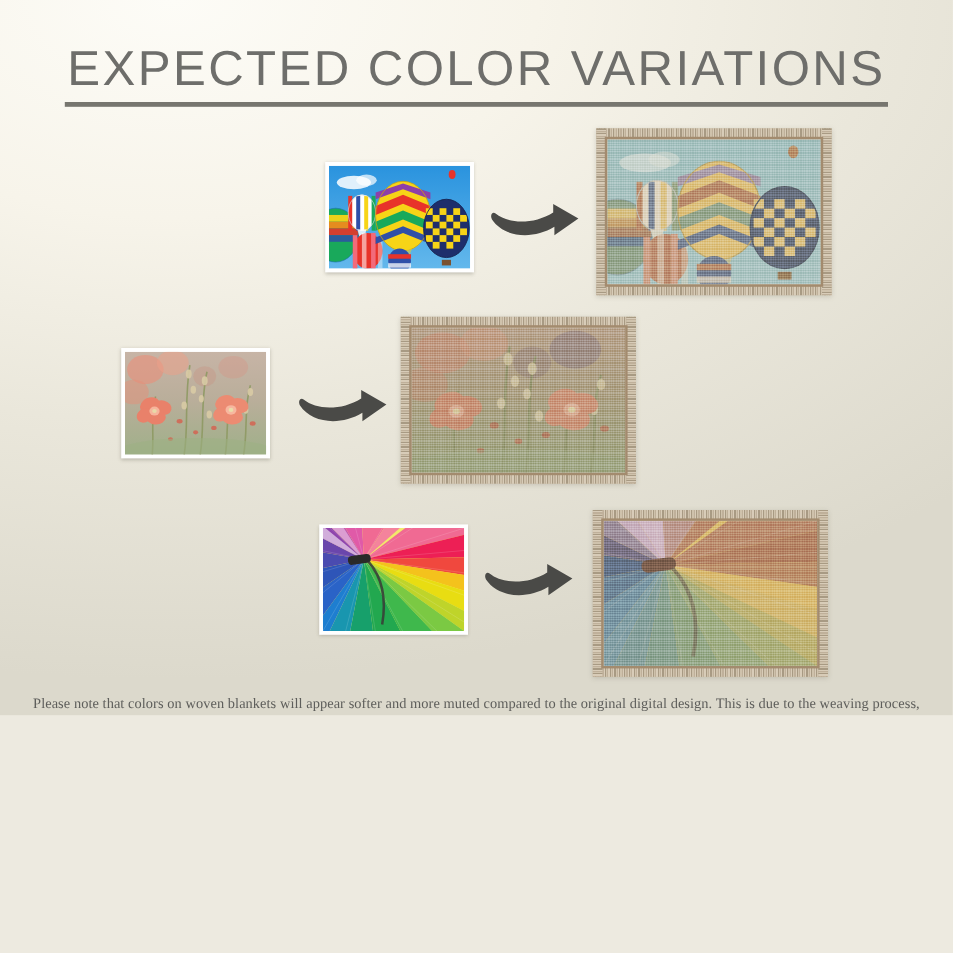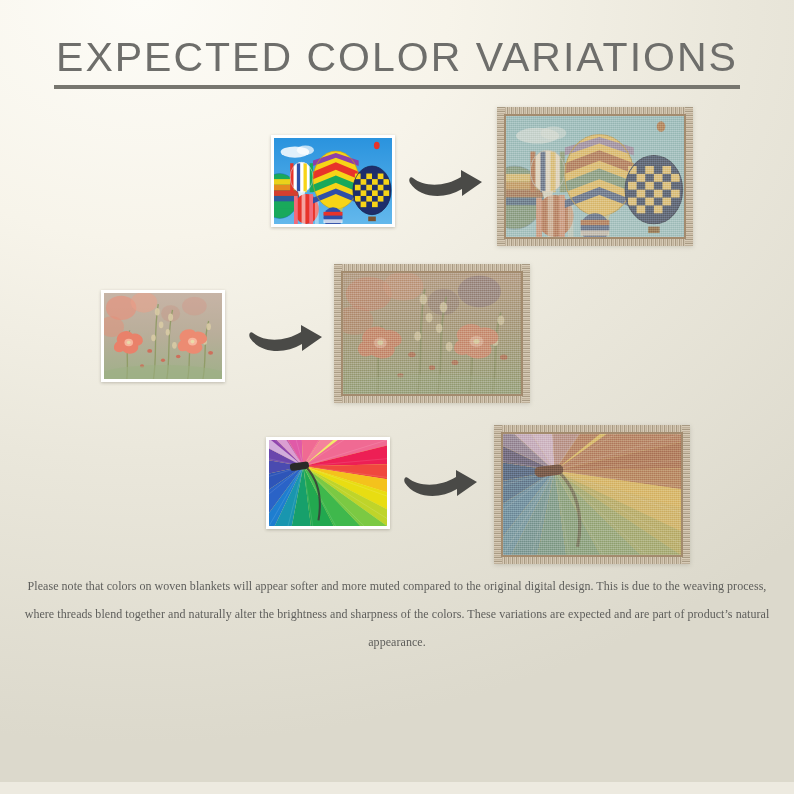--- a/index.html
+++ b/index.html
@@ -10,21 +10,21 @@
     width: 794px;
     height: 794px;
     overflow: hidden;
     font-family: "Liberation Sans", sans-serif;
     background: #EDEAE0;
   }
 
   #page {
     position: relative;
     width: 794px;
-    height: 782px;
+    height: 596px;
     background:
       radial-gradient(ellipse 120% 95% at 18% 0%, #FDFCF7 0%, #F7F4EA 32%, #EAE7DB 62%, #DCD9CC 100%);
     overflow: hidden;
   }
 
   
   .title-wrap {
     position: absolute;
     left: 0;
     top: 36px;

